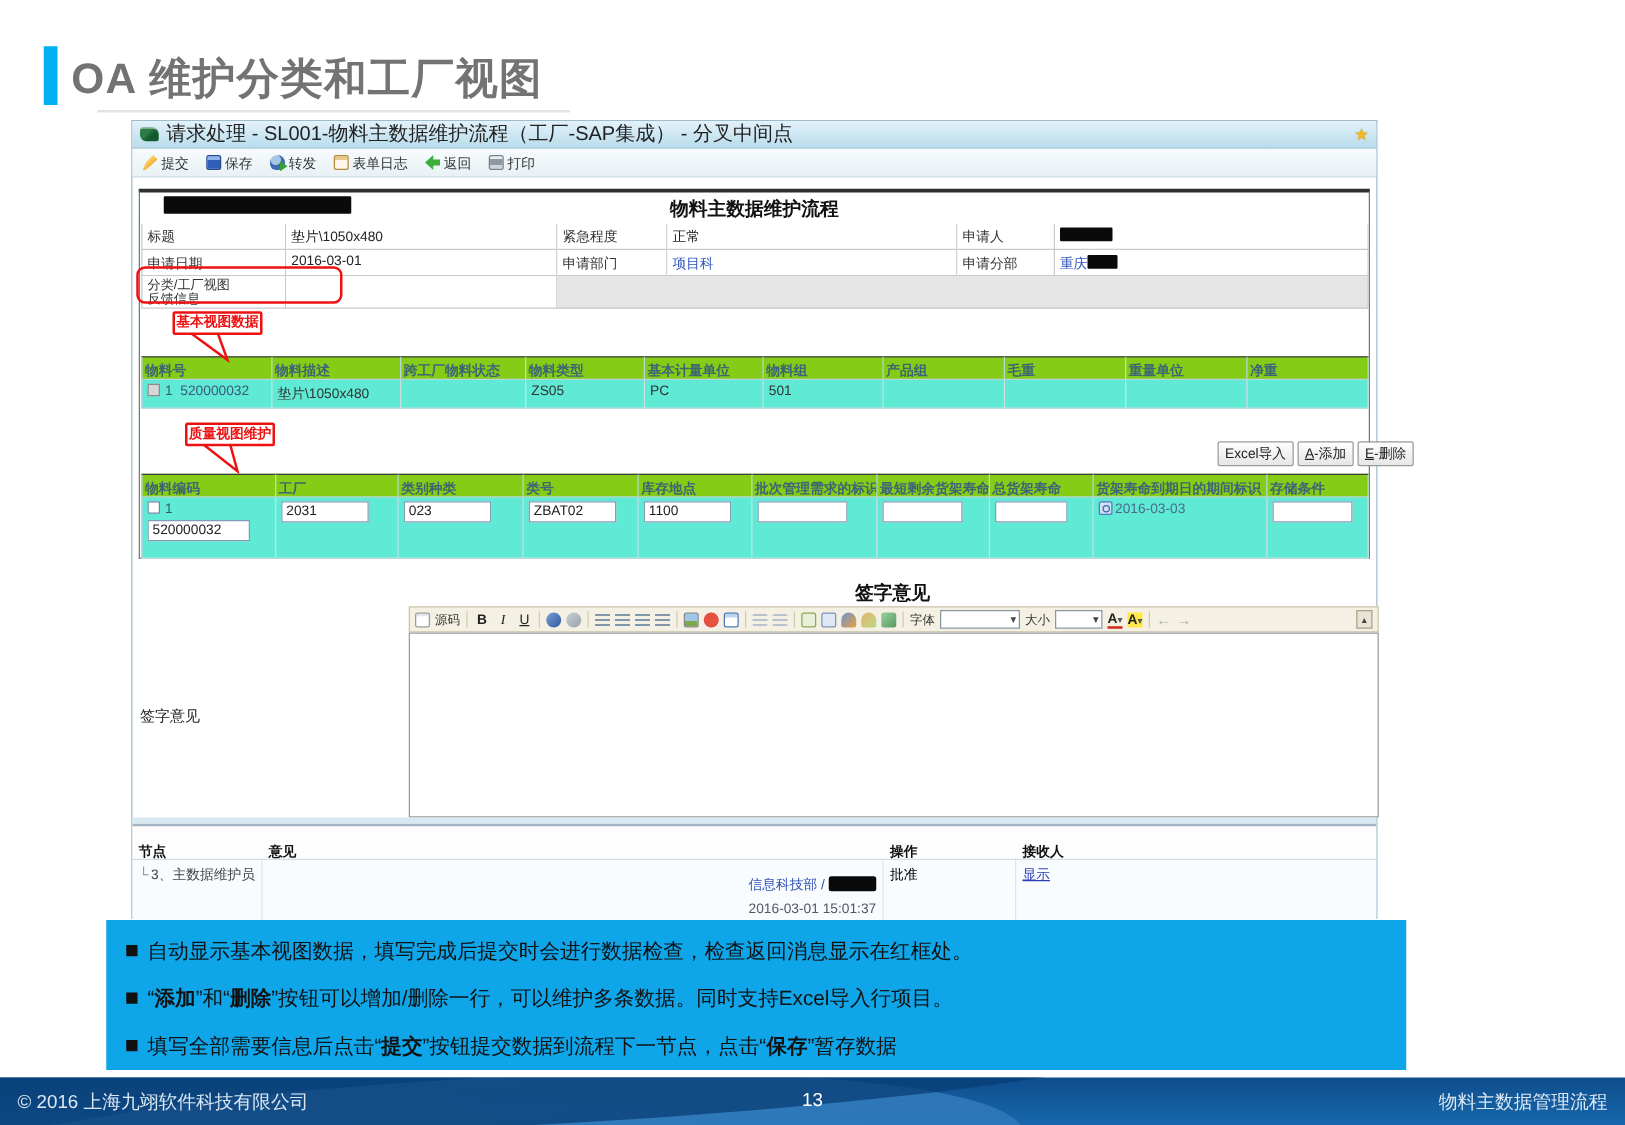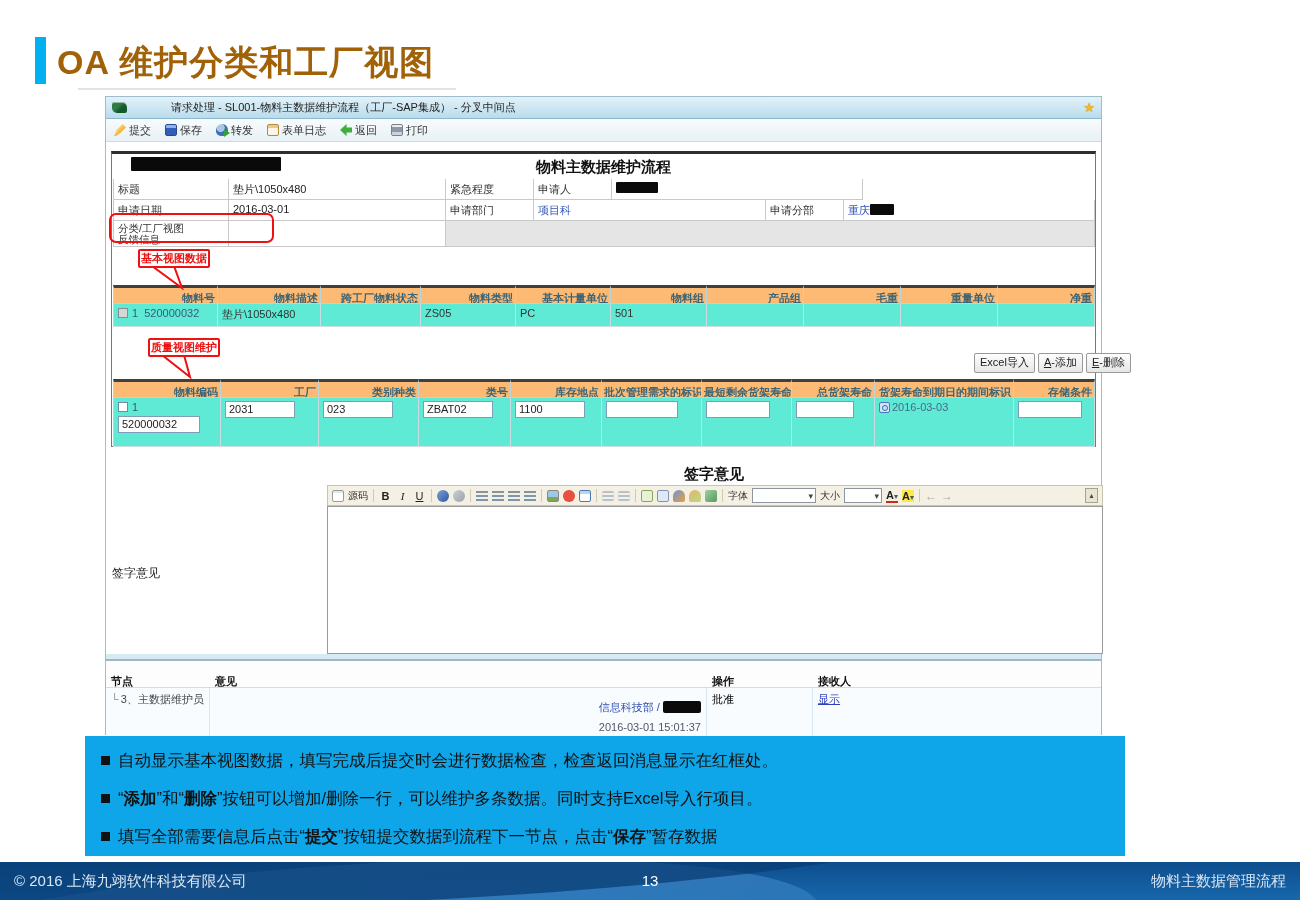--- a/index.html
+++ b/index.html
@@ -3,28 +3,28 @@
 <meta charset="utf-8">
 <style>
   * { margin:0; padding:0; box-sizing:border-box; }
   html,body { background:#fff; }
   body { font-family:"Liberation Sans","DejaVu Sans",sans-serif; }
   .slide { position:relative; width:1300px; height:900px; background:#fff; overflow:hidden; }
   .abs { position:absolute; }
 
   
   .accent { left:35px; top:37px; width:11px; height:47px; background:#00b0f0; }
-  .slide-title { left:57px; top:40px; font-size:34px; font-weight:bold; color:#a16207; letter-spacing:1px; }
+  .slide-title { left:57px; top:40px; font-size:34px; font-weight:bold; color:#737373; letter-spacing:1px; }
   .title-rule { left:78px; top:88px; width:378px; height:2px; background:#e3e3e3; }
 
   
   .win { left:105px; top:96px; width:997px; height:639px; border:1px solid #9fbccb; background:#fff; }
   .titlebar { left:0; top:0; width:995px; height:22px; background:linear-gradient(#e3f2fa,#b9dcec); border-bottom:1px solid #8fb8cc; display:flex; align-items:center; padding:0 6px; }
   .w-icon { width:15px; height:11px; background:linear-gradient(135deg,#2e7d46 40%,#145a2e 60%); border-radius:2px 5px 2px 5px; margin-right:6px; box-shadow:inset 0 1px rgba(255,255,255,.5); }
-  .w-title { font-size:11px; color:#222;margin-left:38px; }
+  .w-title { font-size:16px; color:#222; }
   .w-star { margin-left:auto; font-size:13px; color:#f2b822; cursor:pointer; }
   .w-star::before { content:"★"; text-shadow:0 0 1px #b5830a; }
 
   .toolbar { left:0; top:22px; width:995px; height:23px; background:linear-gradient(#f7fbfd,#e8f1f6); border-bottom:1px solid #c8dae4; display:flex; align-items:center; gap:14px; padding:0 8px; }
   .tb-item { display:flex; align-items:center; font-size:11px; color:#333; cursor:pointer; }
   .i { display:inline-block; width:12px; height:12px; margin-right:3px; }
   .i-submit { background:linear-gradient(135deg,#ffe089 25%,#eda018 75%); clip-path:polygon(0 100%,25% 45%,70% 0,100% 28%,55% 72%,18% 100%); }
   .i-save { background:linear-gradient(#8fb2ea 0 30%,#2f5fb8 30%); border:1px solid #274b90; border-radius:2px; }
   .i-forward { background:radial-gradient(circle at 38% 32%,#a8c6e8 35%,#3f6fb2 40%); border-radius:50% 50% 40% 40%; position:relative; }
   .i-forward::after { content:""; position:absolute; right:-2px; bottom:-1px; width:0; height:0; border-top:4px solid transparent; border-bottom:4px solid transparent; border-left:6px solid #35a035; }
@@ -54,21 +54,21 @@
   .co2 { left:42px; top:241px; }
   .tail { z-index:4; }
   .tail1 { left:42px; top:169px; }
   .tail2 { left:52px; top:258px; }
 
   
   .dtable { font-size:11px; }
   .t1 { left:7px; top:188px; width:982px; }
   .t2 { left:7px; top:282px; width:982px; }
   .drow { display:flex; }
-  .hcell { background:#fdba74; border-right:1px solid #b9d6dd; border-top:3px solid #404040; border-bottom:1px solid #b9d6dd; color:#3c6575; font-weight:bold; text-align:right; padding:3px 2px; height:19px; white-space:nowrap; overflow:hidden; }
+  .hcell { background:#84cc16; border-right:1px solid #b9d6dd; border-top:1px solid #404040; border-bottom:1px solid #b9d6dd; color:#3c6575; font-weight:bold; text-align:left; padding:3px 2px; height:19px; white-space:nowrap; overflow:hidden; }
   .drow .hcell:first-child, .drow .dcell:first-child { border-left:1px solid #b9d6dd; }
   .dcell { border-right:1px solid #ccdde2; border-bottom:1px solid #ccdde2; padding:3px 4px; color:#333; background:#5eead4; overflow:hidden; white-space:nowrap; }
   .t1 .dcell { height:23px; }
   .t2 .dcell { height:49px; }
   .t1c0{width:105px}.t1c1{width:103px}.t1c2{width:100px}.t1c3{width:95px}.t1c4{width:95px}.t1c5{width:96px}.t1c6{width:97px}.t1c7{width:97px}.t1c8{width:97px}.t1c9{width:97px}
   .t2c0{width:108px}.t2c1{width:98px}.t2c2{width:100px}.t2c3{width:92px}.t2c4{width:91px}.t2c5{width:100px}.t2c6{width:90px}.t2c7{width:83px}.t2c8{width:139px}.t2c9{width:81px}
   .num { color:#3a5a7a; }
   .cb { display:inline-block; width:10px; height:10px; border:1px solid #8a8a8a; background:#d6d6d6; vertical-align:-1px; margin-right:4px; }
   .cb2 { background:#fff; border:1px solid #6a88a8; }
   .tbox { display:inline-block; border:1px solid #7f9db9; background:#fff; height:17px; font-size:11px; color:#222; padding:1px 3px; vertical-align:top; }
@@ -190,20 +190,21 @@
 
     <div class="abs form-frame"></div>
     <div class="abs redact" style="left:25px;top:60px;width:150px;height:14px;"></div>
     <div class="abs form-title">物料主数据维护流程</div>
 
     <div class="abs fgrid">
       <div class="frow">
         <div class="fcell flab w116">标题</div>
         <div class="fcell w217">垫片\1050x480</div>
         <div class="fcell flab w88">紧急程度</div>
+        <div class="fcell w232">正常</div>
         <div class="fcell flab w78">申请人</div>
         <div class="fcell w251"><span class="redact" style="display:inline-block;width:42px;height:11px;vertical-align:-1px;"></span></div>
       </div>
       <div class="frow">
         <div class="fcell flab w116">申请日期</div>
         <div class="fcell w217">2016-03-01</div>
         <div class="fcell flab w88">申请部门</div>
         <div class="fcell w232"><span class="flink">项目科</span></div>
         <div class="fcell flab w78">申请分部</div>
         <div class="fcell w251"><span class="flink">重庆</span><span class="redact" style="display:inline-block;width:24px;height:11px;vertical-align:-1px;"></span></div>

